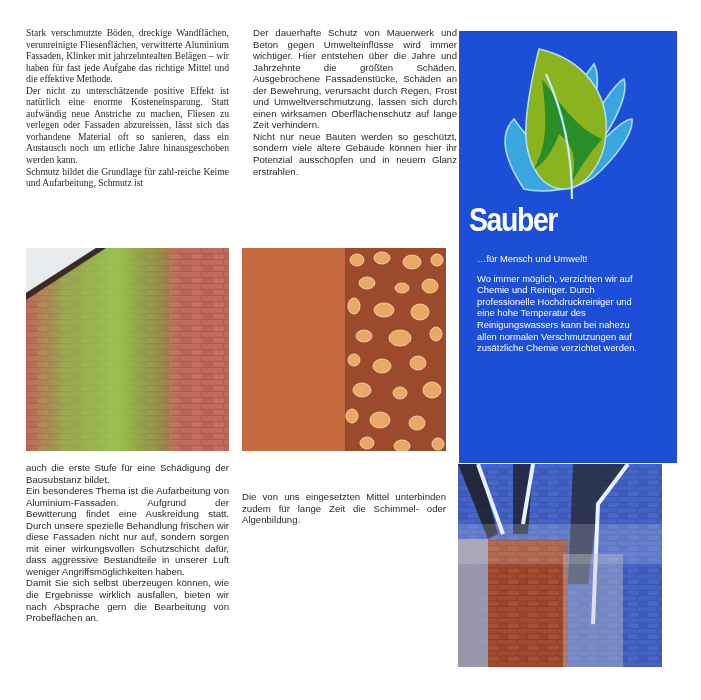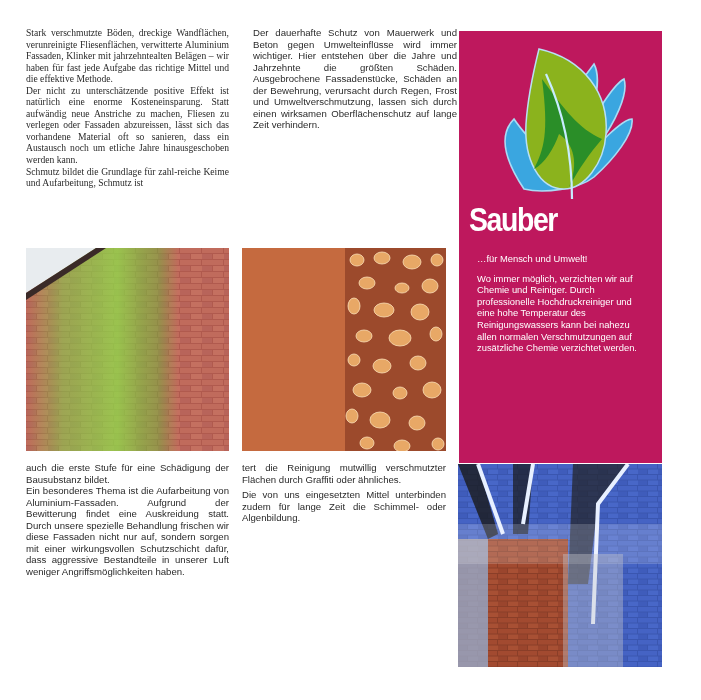--- a/index.html
+++ b/index.html
@@ -1,51 +1,52 @@
 <!DOCTYPE html>
 <html><head>
 <meta charset="utf-8">
 <style>
   html, body { margin:0; padding:0; background:#ffffff; }
   body { width:701px; height:700px; position:relative; overflow:hidden;
          font-family:"Liberation Sans", sans-serif; color:#2a2a2a; }
   .col { position:absolute; font-size:9.6px; line-height:11.55px; text-align:justify; }
   .col p { margin:0; }
-  .col p.gap { margin-top:4px; }
+  .col p.gap { margin-top:29px; }
   #c1top { left:26px; top:27px; width:203px;font-family:Liberation Serif, serif; }
   #c2top { left:253px; top:27px; width:204px; }
   #c1bot { left:26px; top:462px; width:203px; }
   #c2bot { left:242px; top:462px; width:204px; }
 
   .photo { position:absolute; overflow:hidden; }
   #img-moss { left:26px; top:248px; width:203px; height:203px; }
   #img-drops { left:242px; top:248px; width:204px; height:203px; }
   #img-graffiti { left:458px; top:464px; width:204px; height:203px; }
 
-  #panel { position:absolute; left:459px; top:31px; width:203px; height:432px; background:#be185d; }
+  #panel { position:absolute; left:459px; top:31px; width:203px; height:432px; background:#1d4ed8;padding-left:15px; }
   #logo { position:absolute; left:25px; top:8px; width:160px; height:160px; }
   #panel-title { position:absolute; left:10px; top:170px; font-family:"Liberation Sans", sans-serif;
                  font-weight:bold; font-size:33px; letter-spacing:-1.6px; color:#ffffff;
                  transform:scaleX(0.86); transform-origin:left top; }
   #panel-text { position:absolute; left:10px; top:214px; width:186px; color:#ffffff;
                 font-size:9.4px; line-height:11.6px; }
   #panel-text p { margin:8px; }
   #panel-text p.gap { margin-top:11.6px; }
 </style>
 </head>
 <body>
 
 <div id="c1top" class="col">
   <p>Stark verschmutzte Böden, dreckige Wandflächen, verunreinigte Fliesenflächen, verwitterte Aluminium Fassaden, Klinker mit jahrzehntealten Belägen – wir haben für fast jede Aufgabe das richtige Mittel und die effektive Methode.</p>
   <p>Der nicht zu unterschätzende positive Effekt ist natürlich eine enorme Kosteneinsparung. Statt aufwändig neue Anstriche zu machen, Fliesen zu verlegen oder Fassaden abzureissen, lässt sich das vorhandene Material oft so sanieren, dass ein Austausch noch um etliche Jahre hinausgeschoben werden kann.</p>
   <p>Schmutz bildet die Grundlage für zahl-reiche Keime und Aufarbeitung, Schmutz ist</p>
 </div>
 
 <div id="c2top" class="col">
   <p>Der dauerhafte Schutz von Mauerwerk und Beton gegen Umwelteinflüsse wird immer wichtiger. Hier entstehen über die Jahre und Jahrzehnte die größten Schäden. Ausgebrochene Fassadenstücke, Schäden an der Bewehrung, verursacht durch Regen, Frost und Umweltverschmutzung, lassen sich durch einen wirksamen Oberflächenschutz auf lange Zeit verhindern.</p>
+  <p>Nicht nur neue Bauten werden so geschützt, sondern viele ältere Gebäude können hier ihr Potenzial ausschöpfen und in neuem Glanz erstrahlen.</p>
 </div>
 
 <div id="img-moss" class="photo">
   <svg width="203" height="203" viewBox="0 0 203 203">
     <defs>
       <pattern id="bricks1" width="22" height="12" patternUnits="userSpaceOnUse">
         <rect width="22" height="12" fill="#b05a4e"></rect>
         <rect x="0" y="0" width="21" height="5" fill="#c06b5c"></rect>
         <rect x="-11" y="6" width="21" height="5" fill="#b8645a"></rect>
         <rect x="11" y="6" width="21" height="5" fill="#c47060"></rect>
@@ -111,24 +112,24 @@
   <div id="panel-title">Sauber</div>
   <div id="panel-text">
     <p>…für Mensch und Umwelt!</p>
     <p>Wo immer möglich, verzichten wir auf Chemie und Reiniger. Durch professionelle Hochdruckreiniger und eine hohe Temperatur des Reinigungswassers kann bei nahezu allen normalen Verschmutzungen auf zusätzliche Chemie verzichtet werden.</p>
   </div>
 </div>
 
 <div id="c1bot" class="col">
   <p>auch die erste Stufe für eine Schädigung der Bausubstanz bildet.</p>
   <p>Ein besonderes Thema ist die Aufarbeitung von Aluminium-Fassaden. Aufgrund der Bewitterung findet eine Auskreidung statt. Durch unsere spezielle Behandlung frischen wir diese Fassaden nicht nur auf, sondern sorgen mit einer wirkungsvollen Schutzschicht dafür, dass aggressive Bestandteile in unserer Luft weniger Angriffsmöglichkeiten haben.</p>
+  <p>Damit Sie sich selbst überzeugen können, wie die Ergebnisse wirklich ausfallen, bieten wir nach Absprache gern die Bearbeitung von Probeflächen an.</p>
 </div>
 
 <div id="c2bot" class="col">
-  <p>tert die Reinigung mutwillig verschmutzter Flächen durch Graffiti oder ähnliches.</p>
   <p class="gap">Die von uns eingesetzten Mittel unterbinden zudem für lange Zeit die Schimmel- oder Algenbildung.</p>
 </div>
 
 <div id="img-graffiti" class="photo">
   <svg width="204" height="203" viewBox="0 0 204 203">
     <defs>
       <pattern id="bricks2" width="20" height="11" patternUnits="userSpaceOnUse">
         <rect width="20" height="11" fill="#3a56b0"></rect>
         <rect x="0" y="0" width="19" height="4.5" fill="#4563c4"></rect>
         <rect x="-10" y="5.5" width="19" height="4.5" fill="#3f5cbb"></rect>

